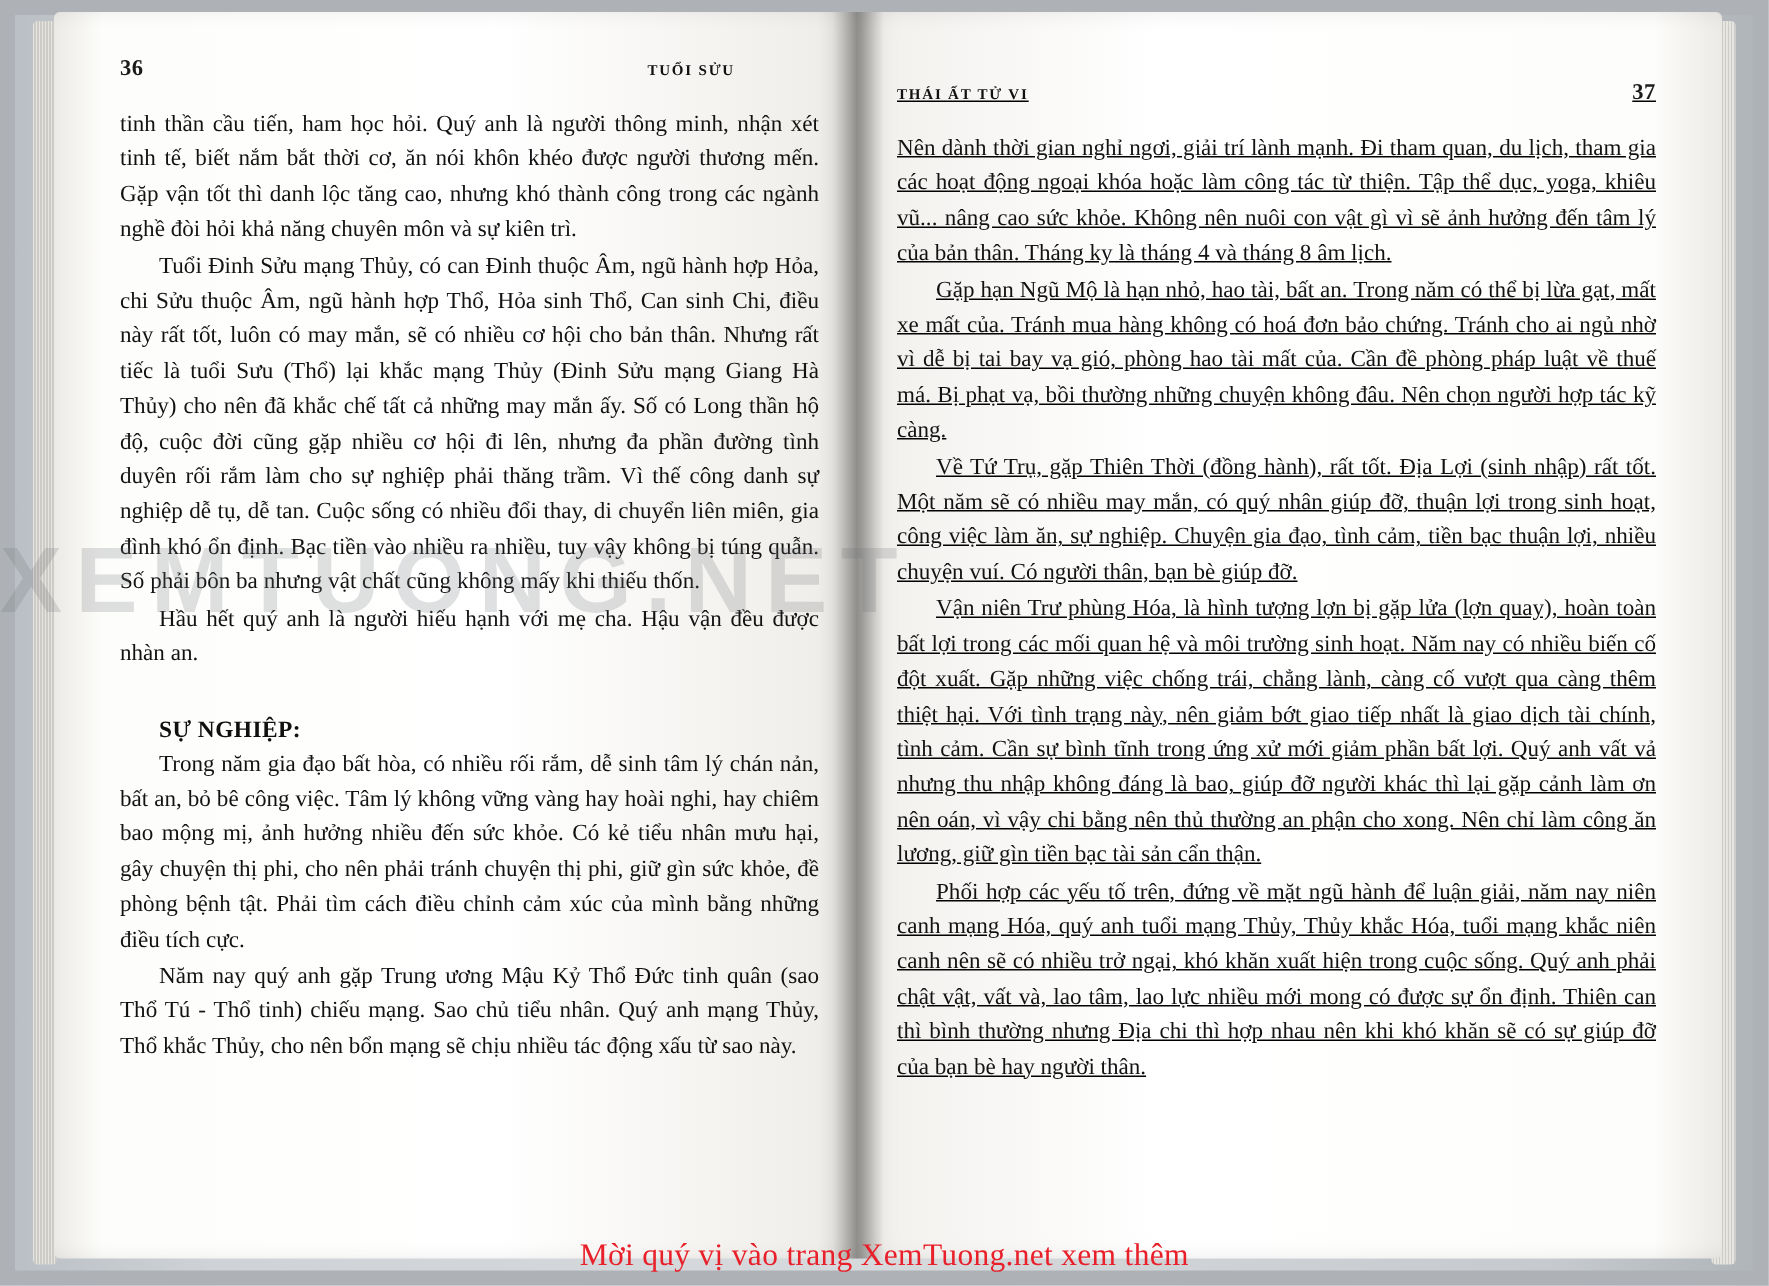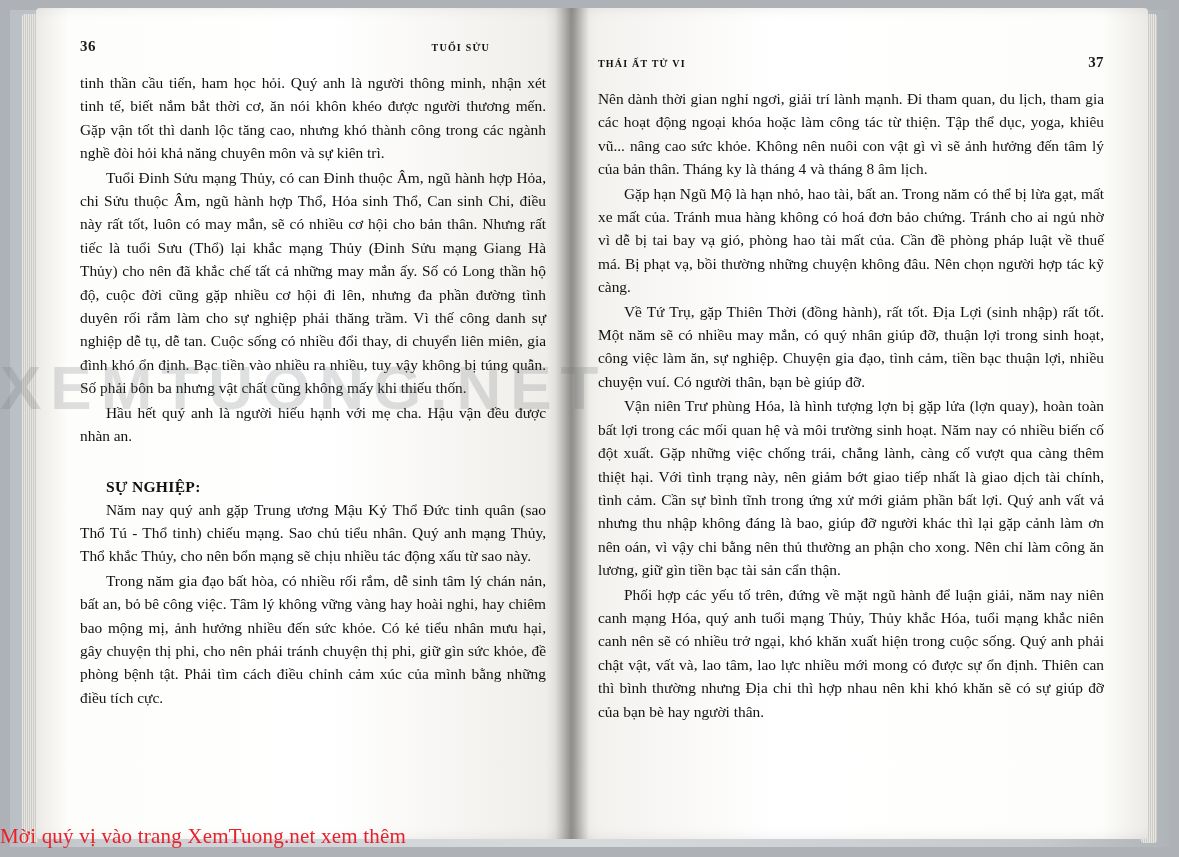--- a/index.html
+++ b/index.html
@@ -52,20 +52,21 @@
     background: linear-gradient(90deg, #eceae6 0%, #fdfdfb 6%, #ffffff 55%, #f0eeea 95%, #d9d7d3 100%);
     box-shadow: inset -14px 0 24px -16px rgba(0,0,0,0.45);
     padding: 30px 26px 26px 44px;
   }
   .page.right {
     width: 576px;
     border-radius: 0 4px 4px 0;
     background: linear-gradient(90deg, #dedcd8 0%, #f3f1ee 3%, #ffffff 35%, #fdfdfb 92%, #eceae6 100%);
     box-shadow: inset 14px 0 26px -16px rgba(0,0,0,0.40);
     padding: 24px 44px 26px 26px;
+    text-decoration: underline;
   }
   
   .edge {
     position: absolute;
     top: 14px;
     bottom: 14px;
     width: 16px;
     background: repeating-linear-gradient(90deg,#e7e5e1 0 1px,#cdcbc6 1px 2px);
     border-radius: 3px;
   }
@@ -132,20 +133,21 @@
     pointer-events: none;
     white-space: nowrap;
     z-index: 5;
   }
   
   #promo {
     position: absolute;
     left: 0;
     right: 0;
     bottom: 8px;
+    text-align: center;
     font-family: "Liberation Serif", serif;
     font-size: 21px;
     color: #e8202a;
     letter-spacing: .2px;
     z-index: 6;
   }
   
   #gutter {
     position: absolute;
     left: 536px;
@@ -173,22 +175,22 @@
         <span class="folio">36</span>
         <span class="runtitle">TUỔI SỬU</span>
       </div>
 
       <div class="col">
         <p>tinh thần cầu tiến, ham học hỏi. Quý anh là người thông minh, nhận xét tinh tế, biết nắm bắt thời cơ, ăn nói khôn khéo được người thương mến. Gặp vận tốt thì danh lộc tăng cao, nhưng khó thành công trong các ngành nghề đòi hỏi khả năng chuyên môn và sự kiên trì.</p>
         <p class="ind">Tuổi Đinh Sửu mạng Thủy, có can Đinh thuộc Âm, ngũ hành hợp Hỏa, chi Sửu thuộc Âm, ngũ hành hợp Thổ, Hỏa sinh Thổ, Can sinh Chi, điều này rất tốt, luôn có may mắn, sẽ có nhiều cơ hội cho bản thân. Nhưng rất tiếc là tuổi Sưu (Thổ) lại khắc mạng Thủy (Đinh Sửu mạng Giang Hà Thủy) cho nên đã khắc chế tất cả những may mắn ấy. Số có Long thần hộ độ, cuộc đời cũng gặp nhiều cơ hội đi lên, nhưng đa phần đường tình duyên rối rắm làm cho sự nghiệp phải thăng trầm. Vì thế công danh sự nghiệp dễ tụ, dễ tan. Cuộc sống có nhiều đổi thay, di chuyển liên miên, gia đình khó ổn định. Bạc tiền vào nhiều ra nhiều, tuy vậy không bị túng quẫn. Số phải bôn ba nhưng vật chất cũng không mấy khi thiếu thốn.</p>
         <p class="ind">Hầu hết quý anh là người hiếu hạnh với mẹ cha. Hậu vận đều được nhàn an.</p>
 
         <h3>SỰ NGHIỆP:</h3>
+        <p class="ind">Trong năm gia đạo bất hòa, có nhiều rối rắm, dễ sinh tâm lý chán nản, bất an, bỏ bê công việc. Tâm lý không vững vàng hay hoài nghi, hay chiêm bao mộng mị, ảnh hưởng nhiều đến sức khỏe. Có kẻ tiểu nhân mưu hại, gây chuyện thị phi, cho nên phải tránh chuyện thị phi, giữ gìn sức khỏe, đề phòng bệnh tật. Phải tìm cách điều chỉnh cảm xúc của mình bằng những điều tích cực.</p>
         <p class="ind">Năm nay quý anh gặp Trung ương Mậu Kỷ Thổ Đức tinh quân (sao Thổ Tú - Thổ tinh) chiếu mạng. Sao chủ tiểu nhân. Quý anh mạng Thủy, Thổ khắc Thủy, cho nên bổn mạng sẽ chịu nhiều tác động xấu từ sao này.</p>
-        <p class="ind">Trong năm gia đạo bất hòa, có nhiều rối rắm, dễ sinh tâm lý chán nản, bất an, bỏ bê công việc. Tâm lý không vững vàng hay hoài nghi, hay chiêm bao mộng mị, ảnh hưởng nhiều đến sức khỏe. Có kẻ tiểu nhân mưu hại, gây chuyện thị phi, cho nên phải tránh chuyện thị phi, giữ gìn sức khỏe, đề phòng bệnh tật. Phải tìm cách điều chỉnh cảm xúc của mình bằng những điều tích cực.</p>
       </div>
     </div>
 
     <div class="page right">
       <div class="head right">
         <span class="runtitle">THÁI ẤT TỬ VI</span>
         <span class="folio">37</span>
       </div>
 
       <div class="col">

